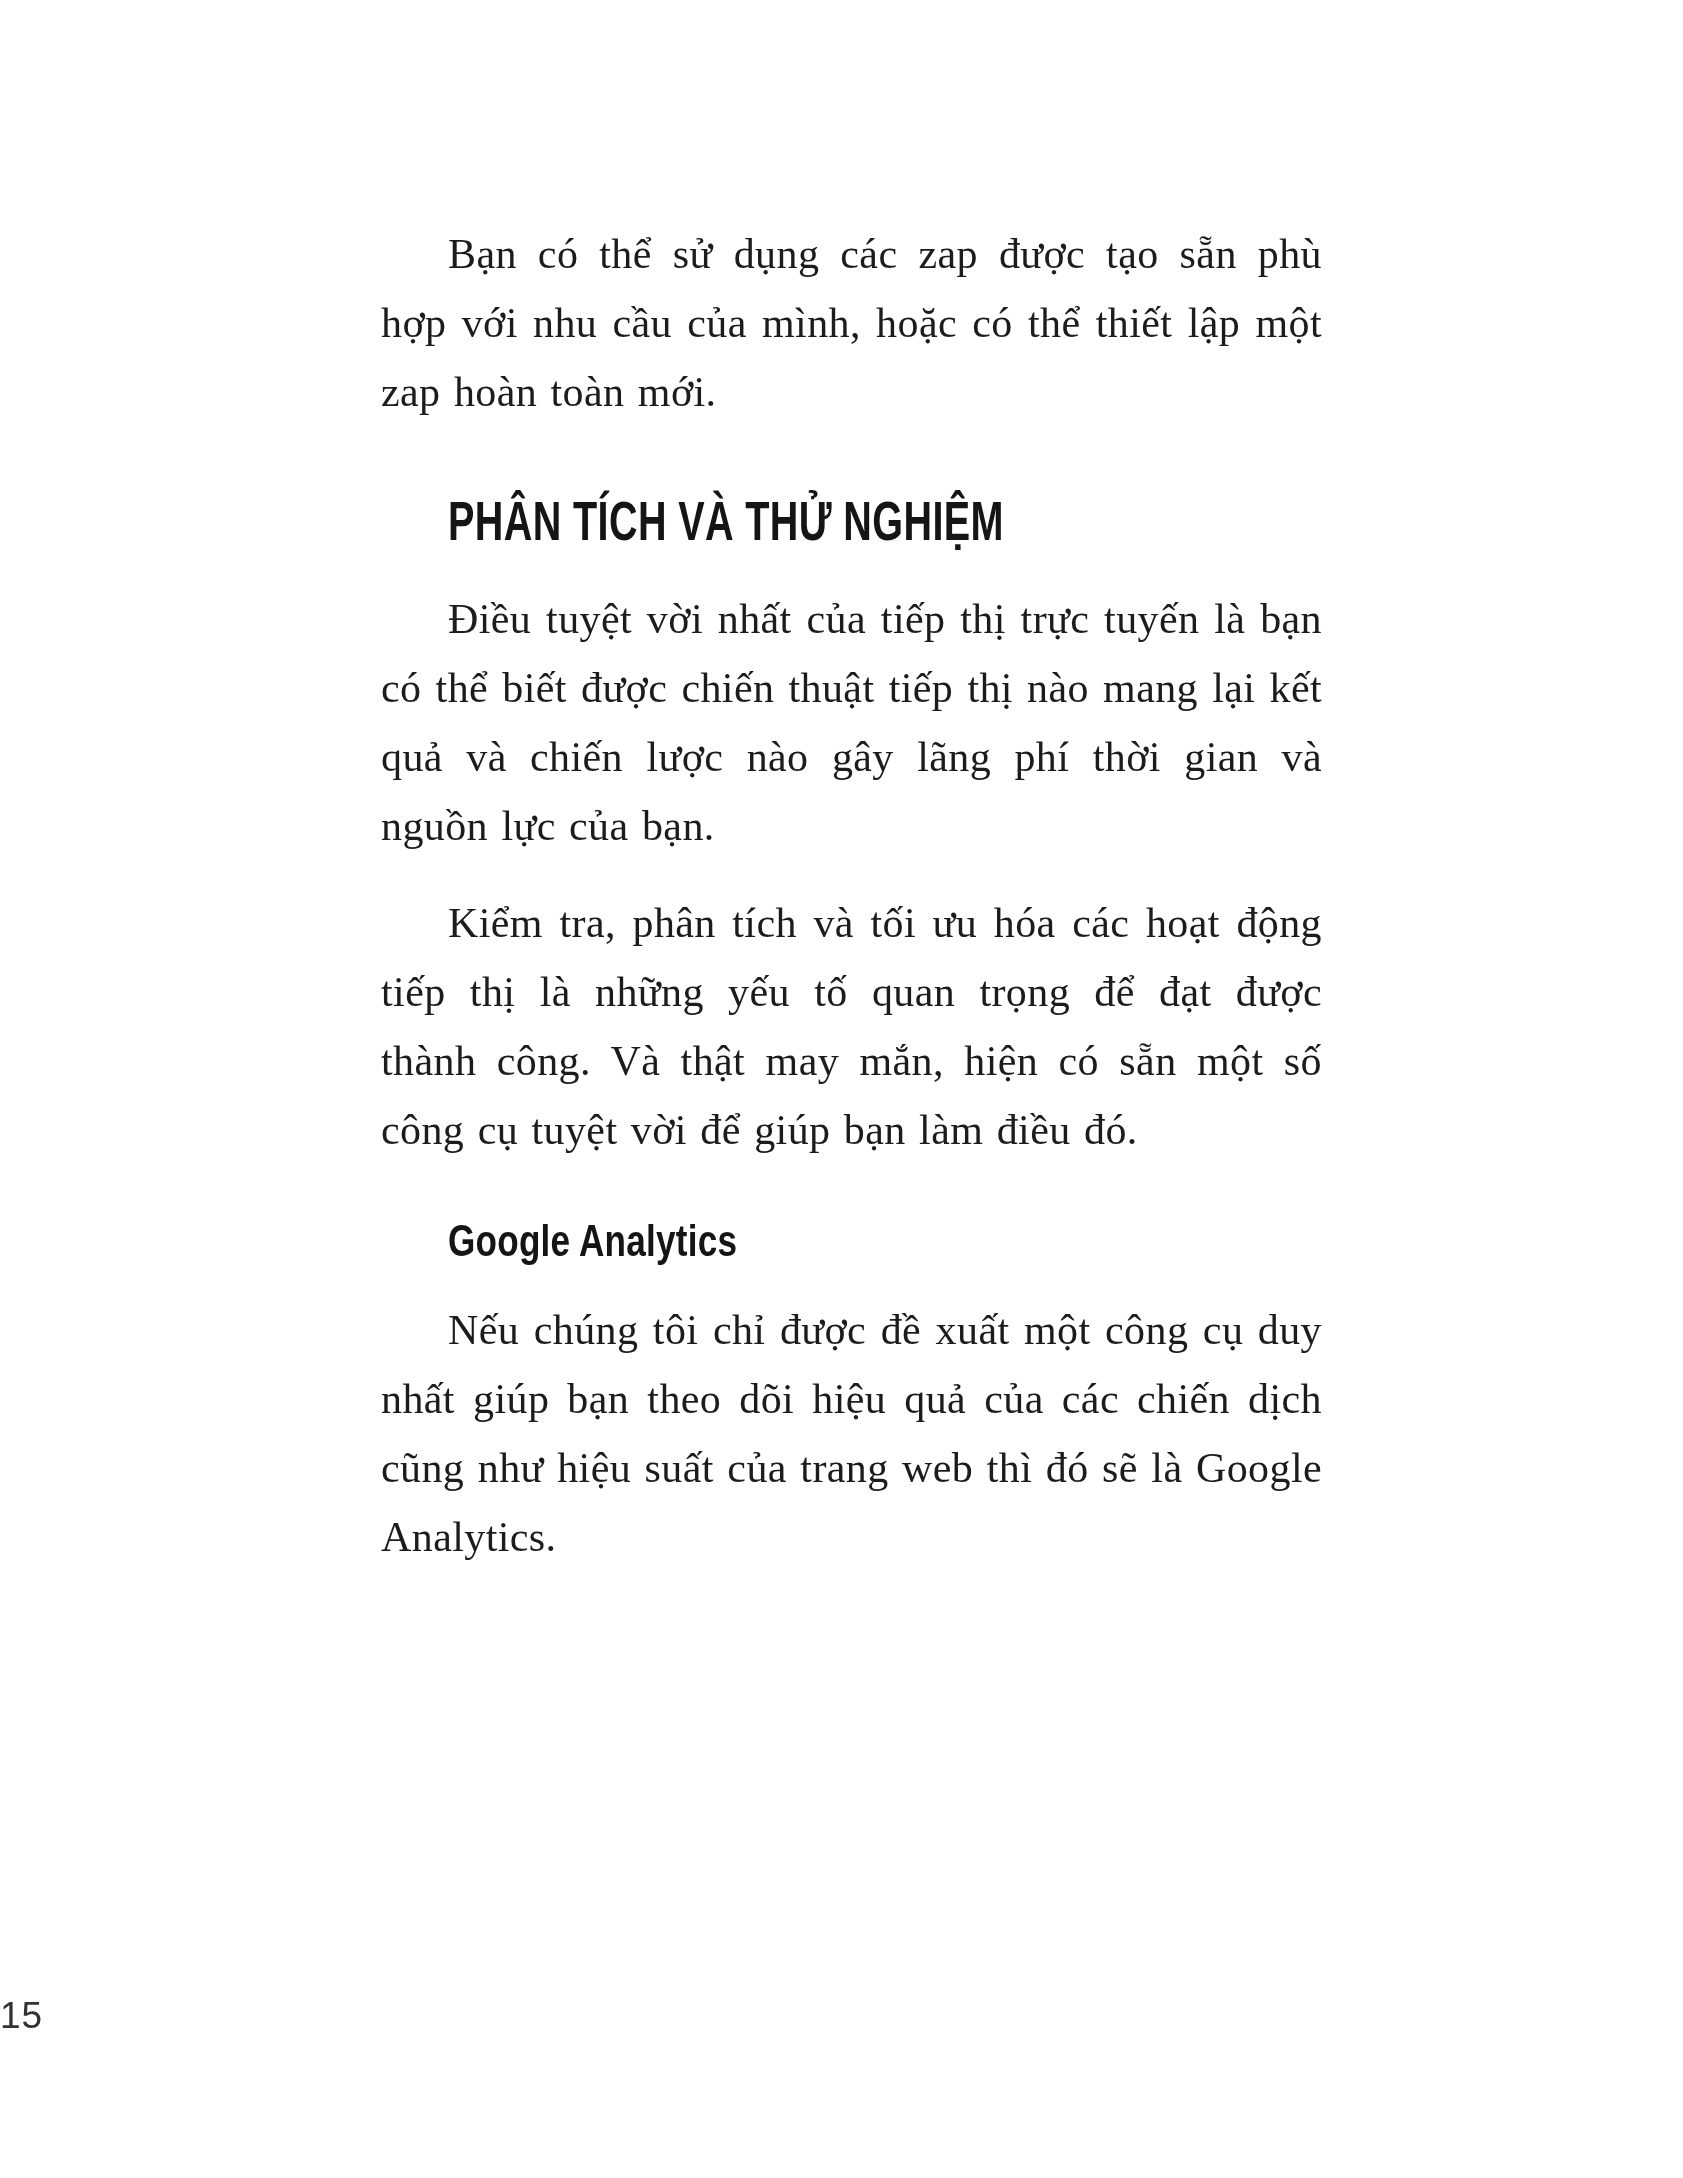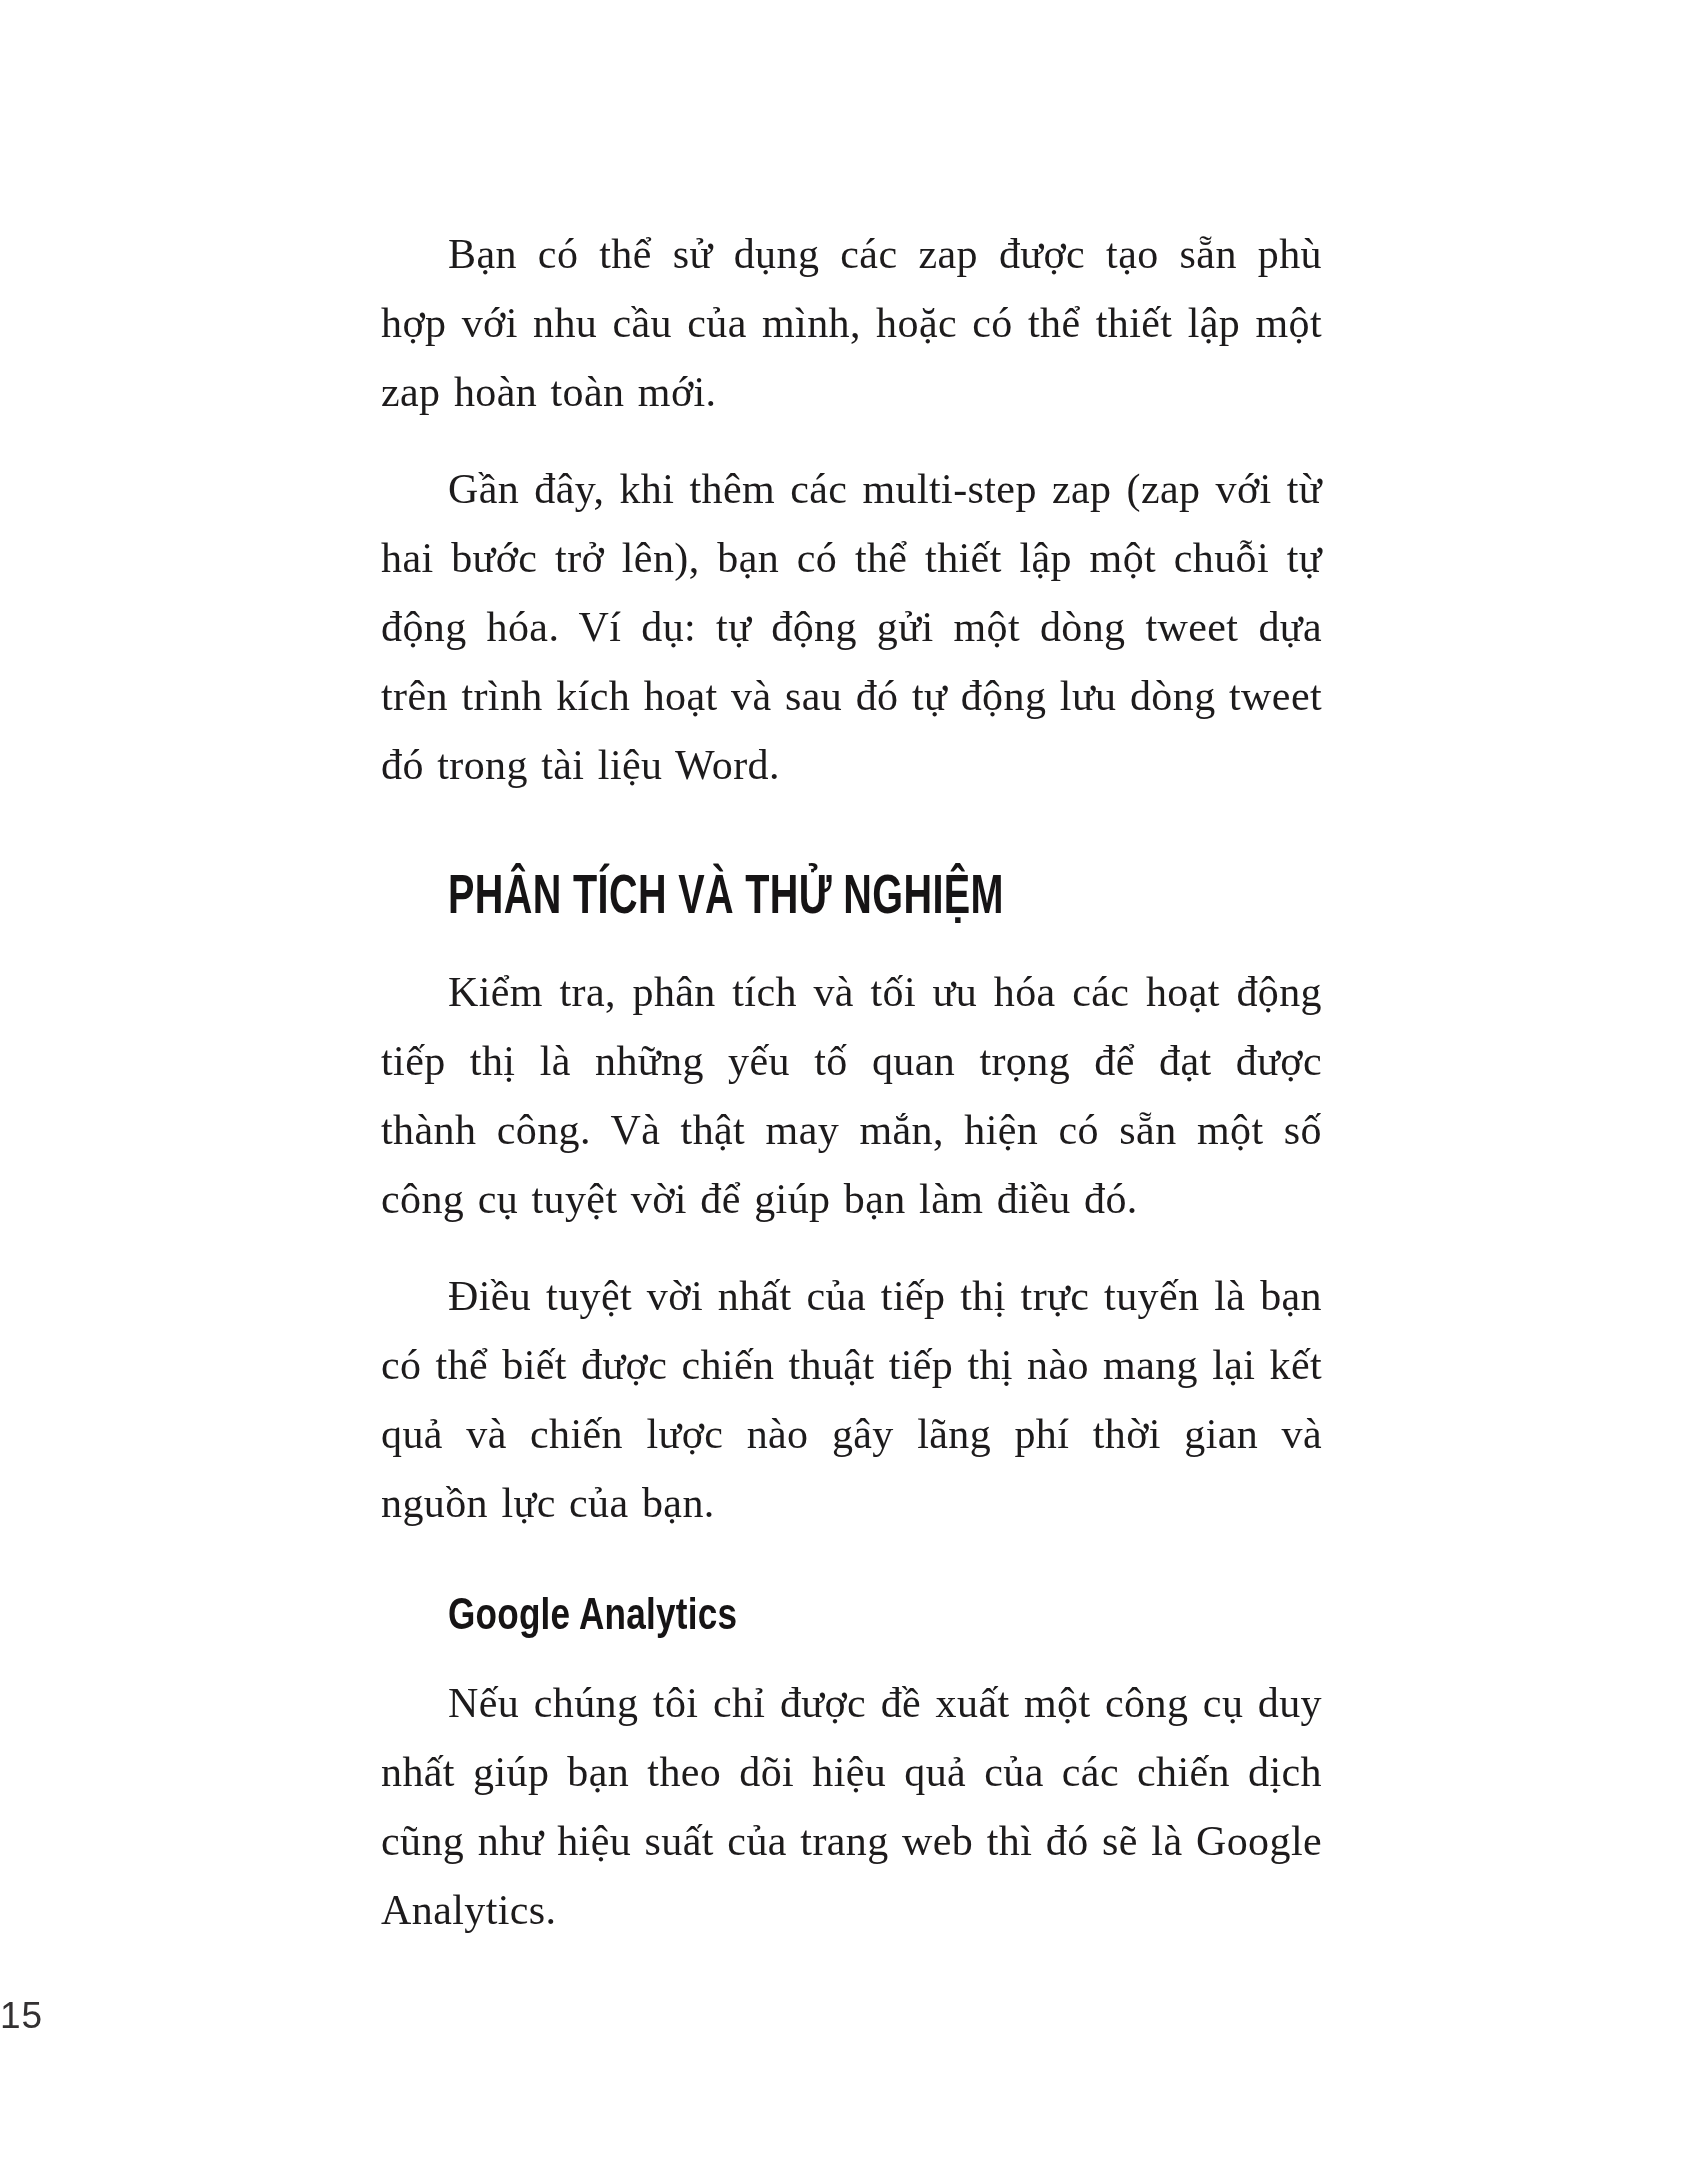--- a/index.html
+++ b/index.html
@@ -79,27 +79,26 @@
 </style>
 </head>
 <body>
 
 <div class="page">
 
   <div class="content">
 
     <p class="body-para">Bạn có thể sử dụng các zap được tạo sẵn phù hợp với nhu cầu của mình, hoặc có thể thiết lập một zap hoàn toàn mới.</p>
 
-    <p class="body-para">Gần đây, khi thêm các multi-step zap (zap với từ hai bước trở lên), bạn có thể thiết lập một chuỗi tự động hóa. Ví dụ: tự động gửi một dòng tweet dựa trên trình kích hoạt và sau đó tự động lưu dòng tweet đó trong tài liệu Word.</p>
 
     <div class="section-heading">PHÂN TÍCH VÀ THỬ NGHIỆM</div>
 
+    <p class="body-para">Điều tuyệt vời nhất của tiếp thị trực tuyến là bạn có thể biết được chiến thuật tiếp thị nào mang lại kết quả và chiến lược nào gây lãng phí thời gian và nguồn lực của bạn.</p>
+
     <p class="body-para">Kiểm tra, phân tích và tối ưu hóa các hoạt động tiếp thị là những yếu tố quan trọng để đạt được thành công. Và thật may mắn, hiện có sẵn một số công cụ tuyệt vời để giúp bạn làm điều đó.</p>
-
-    <p class="body-para">Điều tuyệt vời nhất của tiếp thị trực tuyến là bạn có thể biết được chiến thuật tiếp thị nào mang lại kết quả và chiến lược nào gây lãng phí thời gian và nguồn lực của bạn.</p>
 
     <div class="sub-heading">Google Analytics</div>
 
     <p class="body-para">Nếu chúng tôi chỉ được đề xuất một công cụ duy nhất giúp bạn theo dõi hiệu quả của các chiến dịch cũng như hiệu suất của trang web thì đó sẽ là Google Analytics.</p>
 
   </div>
 
   <div class="page-number">15</div>
 
 </div>

